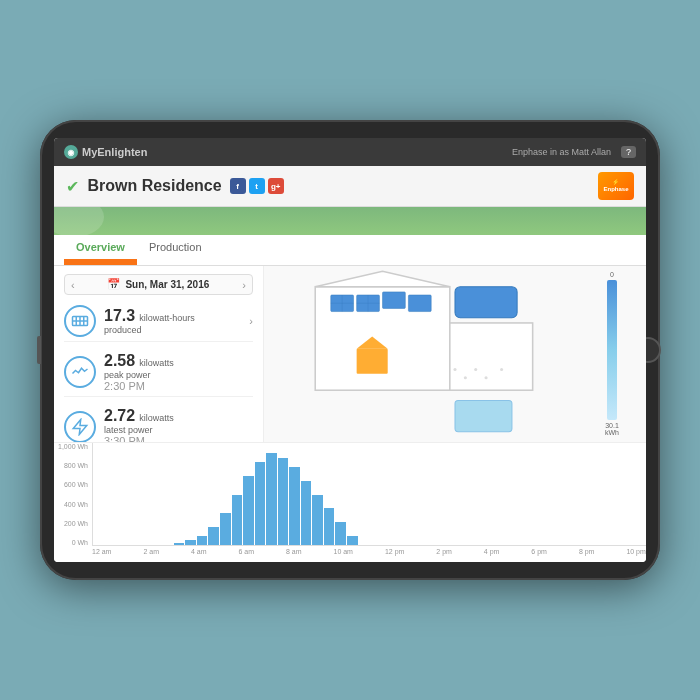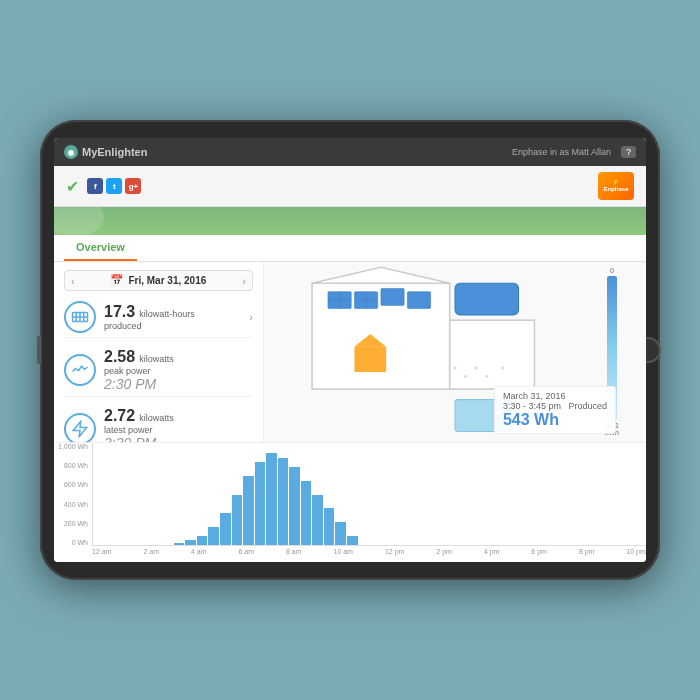--- a/index.html
+++ b/index.html
@@ -181,21 +181,21 @@
     }
     .tab {
       padding: 6px 12px;
       font-size: 11px;
       cursor: pointer;
       border-bottom: 2px solid transparent;
       color: #666;
     }
     .tab.active {
       color: #5aaa5a;
-      border-bottom: 2px solid #f97316;
+      border-bottom: 6px solid #f97316;
       font-weight: bold;
     }
     
     .main-content {
       display: flex;
       flex: 1;
       overflow: hidden;
     }
     
     .left-panel {
@@ -271,23 +271,22 @@
     }
     .stat-unit {
       font-size: 9px;
       color: #666;
     }
     .stat-label {
       font-size: 9px;
       color: #666;
     }
     .stat-sublabel {
-      font-size: 14px;
+      font-size: 11px;
       color: #999;
-      font-style: italic;
     }
     .stat-arrow {
       margin-left: auto;
       color: #999;
       font-size: 11px;
     }
     
     .right-panel {
       flex: 1;
       position: relative;
@@ -413,48 +412,52 @@
       </div>
       <div class="nav-right">
         <span>Enphase in as Matt Allan</span>
         <span class="nav-help">?</span>
       </div>
     </div>
 
     <div class="page-header">
       <div class="page-title-area">
         <span class="green-check">✔</span>
+        <span class="page-title">Brown Residence</span>
         <div class="social-icons">
           <div class="social-icon fb">f</div>
           <div class="social-icon tw">t</div>
           <div class="social-icon gp">g+</div>
         </div>
       </div>
       <div class="logo-badge">
         <span style="font-size:6px;line-height:1.2;">⚡<br>Enphase</span>
       </div>
     </div>
 
     <div class="leaf-bg"></div>
 
     <div class="tabs-bar">
       <div class="tab active">
         <span>Overview</span>
       </div>
+      <div class="tab">
+        <span>Production</span>
+      </div>
     </div>
 
     <div class="main-content">
 
       <div class="left-panel">
 
         <div class="date-bar">
           <span class="date-arrow">‹</span>
           <div class="date-bar-center">
             <span class="cal-icon">📅</span>
-            <span>Fri, Mar 31, 2016</span>
+            <span>Sun, Mar 31, 2016</span>
           </div>
           <span class="date-arrow">›</span>
         </div>
 
         <div class="stat-row">
           <div class="stat-icon-circle">
             <svg width="18" height="18" viewBox="0 0 24 24" fill="none" stroke="#5aace0" stroke-width="2">
               <rect x="2" y="6" width="20" height="12" rx="1"></rect>
               <line x1="7" y1="6" x2="7" y2="18"></line>
               <line x1="12" y1="6" x2="12" y2="18"></line>
@@ -546,31 +549,20 @@
           <span class="scale-label-bottom">
             <span>30.1</span><br>
             <span>kWh</span>
           </span>
         </div>
 
         
         
 
         
-        <div class="production-info">
-          <div>
-            <span>March 31, 2016</span>
-          </div>
-          <div>
-            <span>3:30 - 3:45 pm</span>
-            &nbsp;
-            <span>Produced</span>
-          </div>
-          <div class="prod-value">543 Wh</div>
-        </div>
       </div>
     </div>
 
     <div class="chart-area">
       <div class="y-axis">
         <span class="y-label">1,000 Wh</span>
         <span class="y-label">800 Wh</span>
         <span class="y-label">600 Wh</span>
         <span class="y-label">400 Wh</span>
         <span class="y-label">200 Wh</span>

